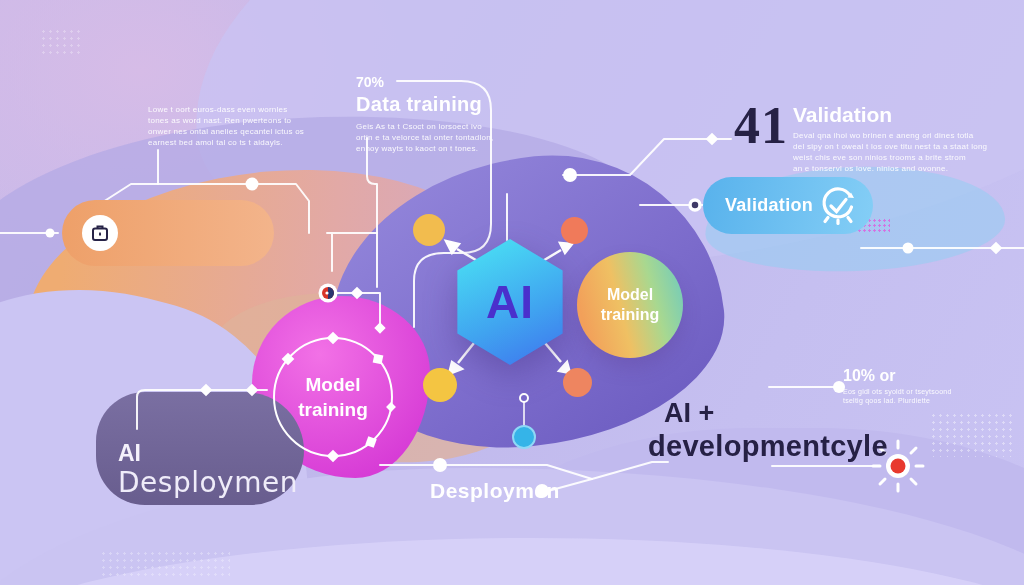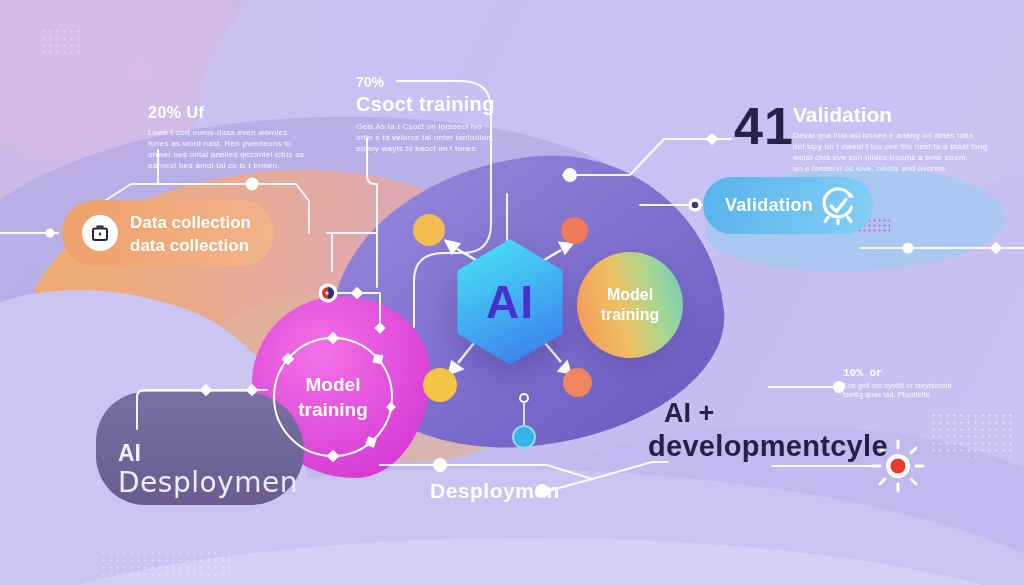--- a/index.html
+++ b/index.html
@@ -57,23 +57,23 @@
   
   .anno{position:absolute;color:#fff;}
   .anno .tiny{font-size:8px;line-height:11px;letter-spacing:.25px;opacity:.92;white-space:nowrap;}
   #anTL{left:148px;top:104px;}
   #anTL .head{font-size:16px;font-weight:800;margin-bottom:5px;letter-spacing:.5px;}
   #anMT{left:356px;top:74px;}
   #anMT .pct{font-size:14px;font-weight:800;margin-bottom:3px;}
   #anMT .head{font-size:20px;font-weight:800;margin-bottom:5px;letter-spacing:.3px;}
   #anVal{left:793px;top:103px;max-width:190px;}
   #anVal .head{font-size:21px;font-weight:800;margin-bottom:3px;}
-  #num41{position:absolute;left:734px;top:96px;font-size:52px;font-weight:800;color:#262145;letter-spacing:1px;}
+  #num41{position:absolute;left:734px;top:96px;font-size:52px;font-weight:800;color:#262145;letter-spacing:1px;font-family:Liberation Serif, serif;}
   #anTen{left:843px;top:367px;}
-  #anTen .head{font-size:11px;font-weight:800;margin-bottom:2px;font-family:Liberation Mono, monospace;}
+  #anTen .head{font-size:16px;font-weight:800;margin-bottom:2px;}
   #anTen .tiny{font-size:7px;line-height:9px;}
 
   
   #dataPill{position:absolute;left:62px;top:200px;width:212px;height:66px;border-radius:34px;
     background:linear-gradient(90deg,#eea069,#f3b48b);}
   #dataPill .circ{position:absolute;left:20px;top:15px;width:36px;height:36px;border-radius:50%;background:#fff;
     display:flex;align-items:center;justify-content:center;}
   #dataPill .txt{position:absolute;left:68px;top:11px;color:#fff;font-size:17px;font-weight:600;line-height:23px;white-space:nowrap;}
 
   
@@ -226,30 +226,29 @@
           <path d="M911,453 L916,448"></path>
         <path d="M885,479 L880,484"></path>
           <path d="M911,479 L916,484"></path>
       </g>
       <circle cx="898" cy="466" r="12" fill="#ffffff"></circle>
       <circle cx="898" cy="466" r="7.5" fill="#e8392e"></circle>
     </g>
   </svg>
 
   <div class="anno" id="anTL">
-    <div class="head">20% Uf</div>
     <div class="tiny">Lowe t oort euros-dass even wornles</div>
     <div class="tiny">tones as word nast. Ren pwerteons to</div>
     <div class="tiny">onwer nes ontal anelies qecantel ictus os</div>
-    <div class="tiny">earnest bed amol tal co ts t brinen.</div>
+    <div class="tiny">earnest bed amol tal co ts t aidayls.</div>
   </div>
 
   <div class="anno" id="anMT">
     <div class="pct">70%</div>
-    <div class="head">Csoct training</div>
+    <div class="head">Data training</div>
     <div class="tiny">Geis As ta t Csoct on lorsoect ivo</div>
     <div class="tiny">ortin e ta velorce tal onter tontadlon,</div>
     <div class="tiny">ennoy wayts to kaoct on t tones.</div>
   </div>
 
   <div id="num41">41</div>
   <div class="anno" id="anVal">
     <div class="head">Validation</div>
     <div class="tiny">Deval qna ihoi wo brinen e aneng ori dines totla</div>
     <div class="tiny">del sipy on t oweal t los ove titu nest ta a staat long</div>
@@ -263,24 +262,20 @@
     <div class="tiny">tseltig qoos lad. Plurdiette</div>
   </div>
 
   <div id="dataPill">
     <div class="circ">
       <svg width="20" height="20" viewBox="0 0 20 20">
         <rect x="3" y="5.5" width="14" height="11.5" rx="2" fill="none" stroke="#272347" stroke-width="2"></rect>
         <path d="M7.5,5.5 V3.5 H12.5 V5.5" fill="none" stroke="#272347" stroke-width="2"></path>
         <path d="M10,9 c-1.4,1.5 -1.4,3 0,4 c1.4,-1 1.4,-2.5 0,-4 z" fill="#272347"></path>
       </svg>
-    </div>
-    <div class="txt">
-      <div>Data collection</div>
-      <div>data collection</div>
     </div>
   </div>
 
   <div id="valPill">
     <div class="lbl">Validation</div>
     <svg class="gauge" width="42" height="42" viewBox="0 0 42 42">
       <g stroke="#ffffff" stroke-width="3.2" fill="none" stroke-linecap="round">
         <path d="M33,10.5 A14,14 0 1 0 34.5,22"></path>
         <path d="M14,21 L19.5,26.5 L29,14.5"></path>
         <path d="M11,32.5 L8,36.5"></path>

